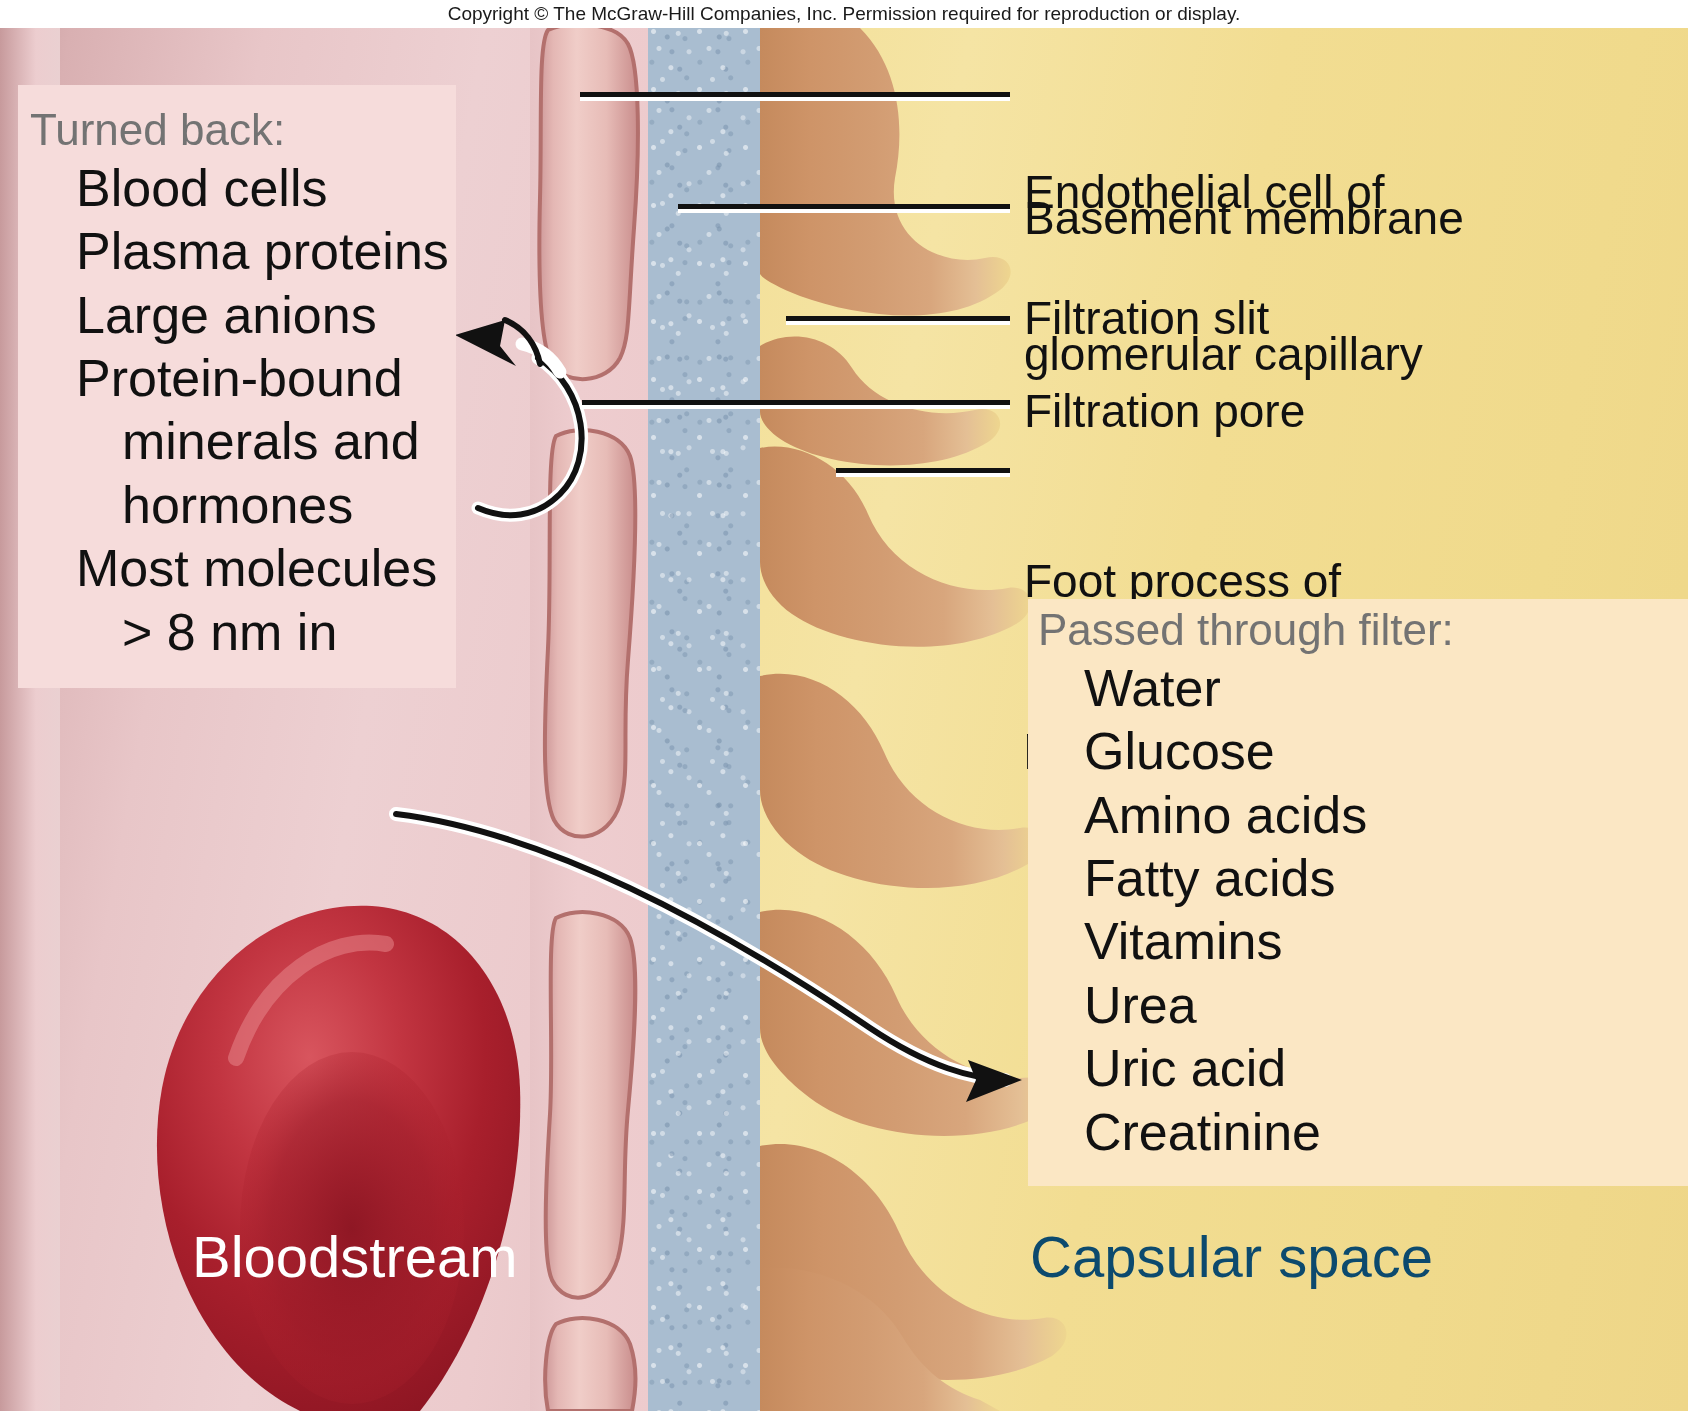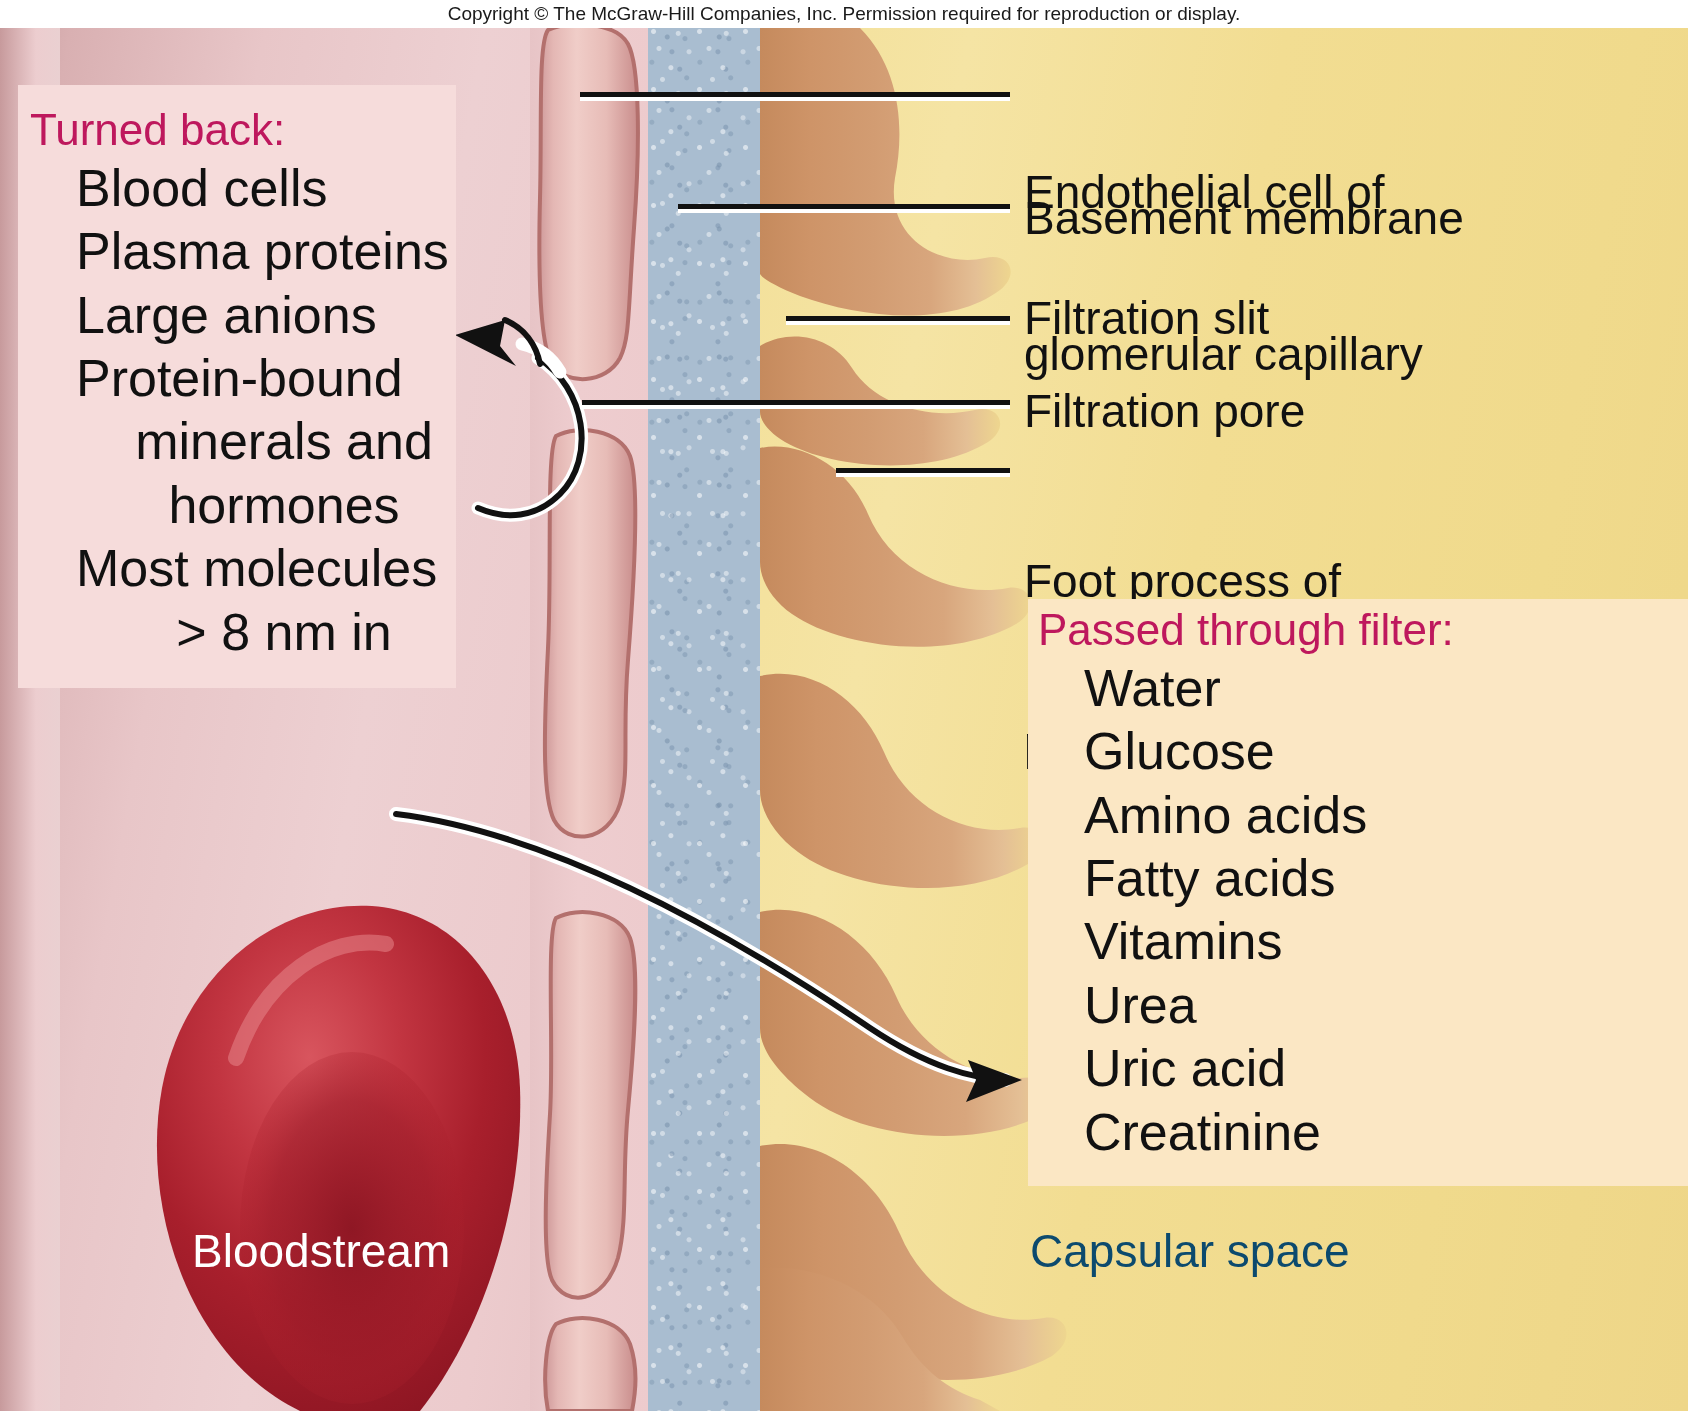--- a/index.html
+++ b/index.html
@@ -120,49 +120,48 @@
     position: absolute;
     left: 1028px; top: 571px;
     width: 660px;
     padding: 4px 10px 22px 10px;
     background: #fbe7c4;
     box-sizing: border-box;
   }
 
   .ttl {
     font-size: 44px;
-    color: #be185d;
+    color: #737373;
     line-height: 1.22;
     white-space: pre;
   }
   .itm {
     font-size: 52px;
     color: #111111;
     line-height: 1.22;
     padding-left: 46px;
     white-space: pre;
   }
   .itm.cont {
     padding-left: 92px;
-    text-align: center;
   }
 
   
   .callout {
     position: absolute;
     font-size: 46px;
     color: #111111;
     line-height: 1.18;
     white-space: pre;
   }
 
   
   .region-label {
     position: absolute;
-    font-size: 46px;
+    font-size: 58px;
     line-height: 1;
     white-space: nowrap;
   }
   .region-label.blood {
     color: #ffffff;
   }
   .region-label.capsule {
     color: #0c4a6e;
   }
 

